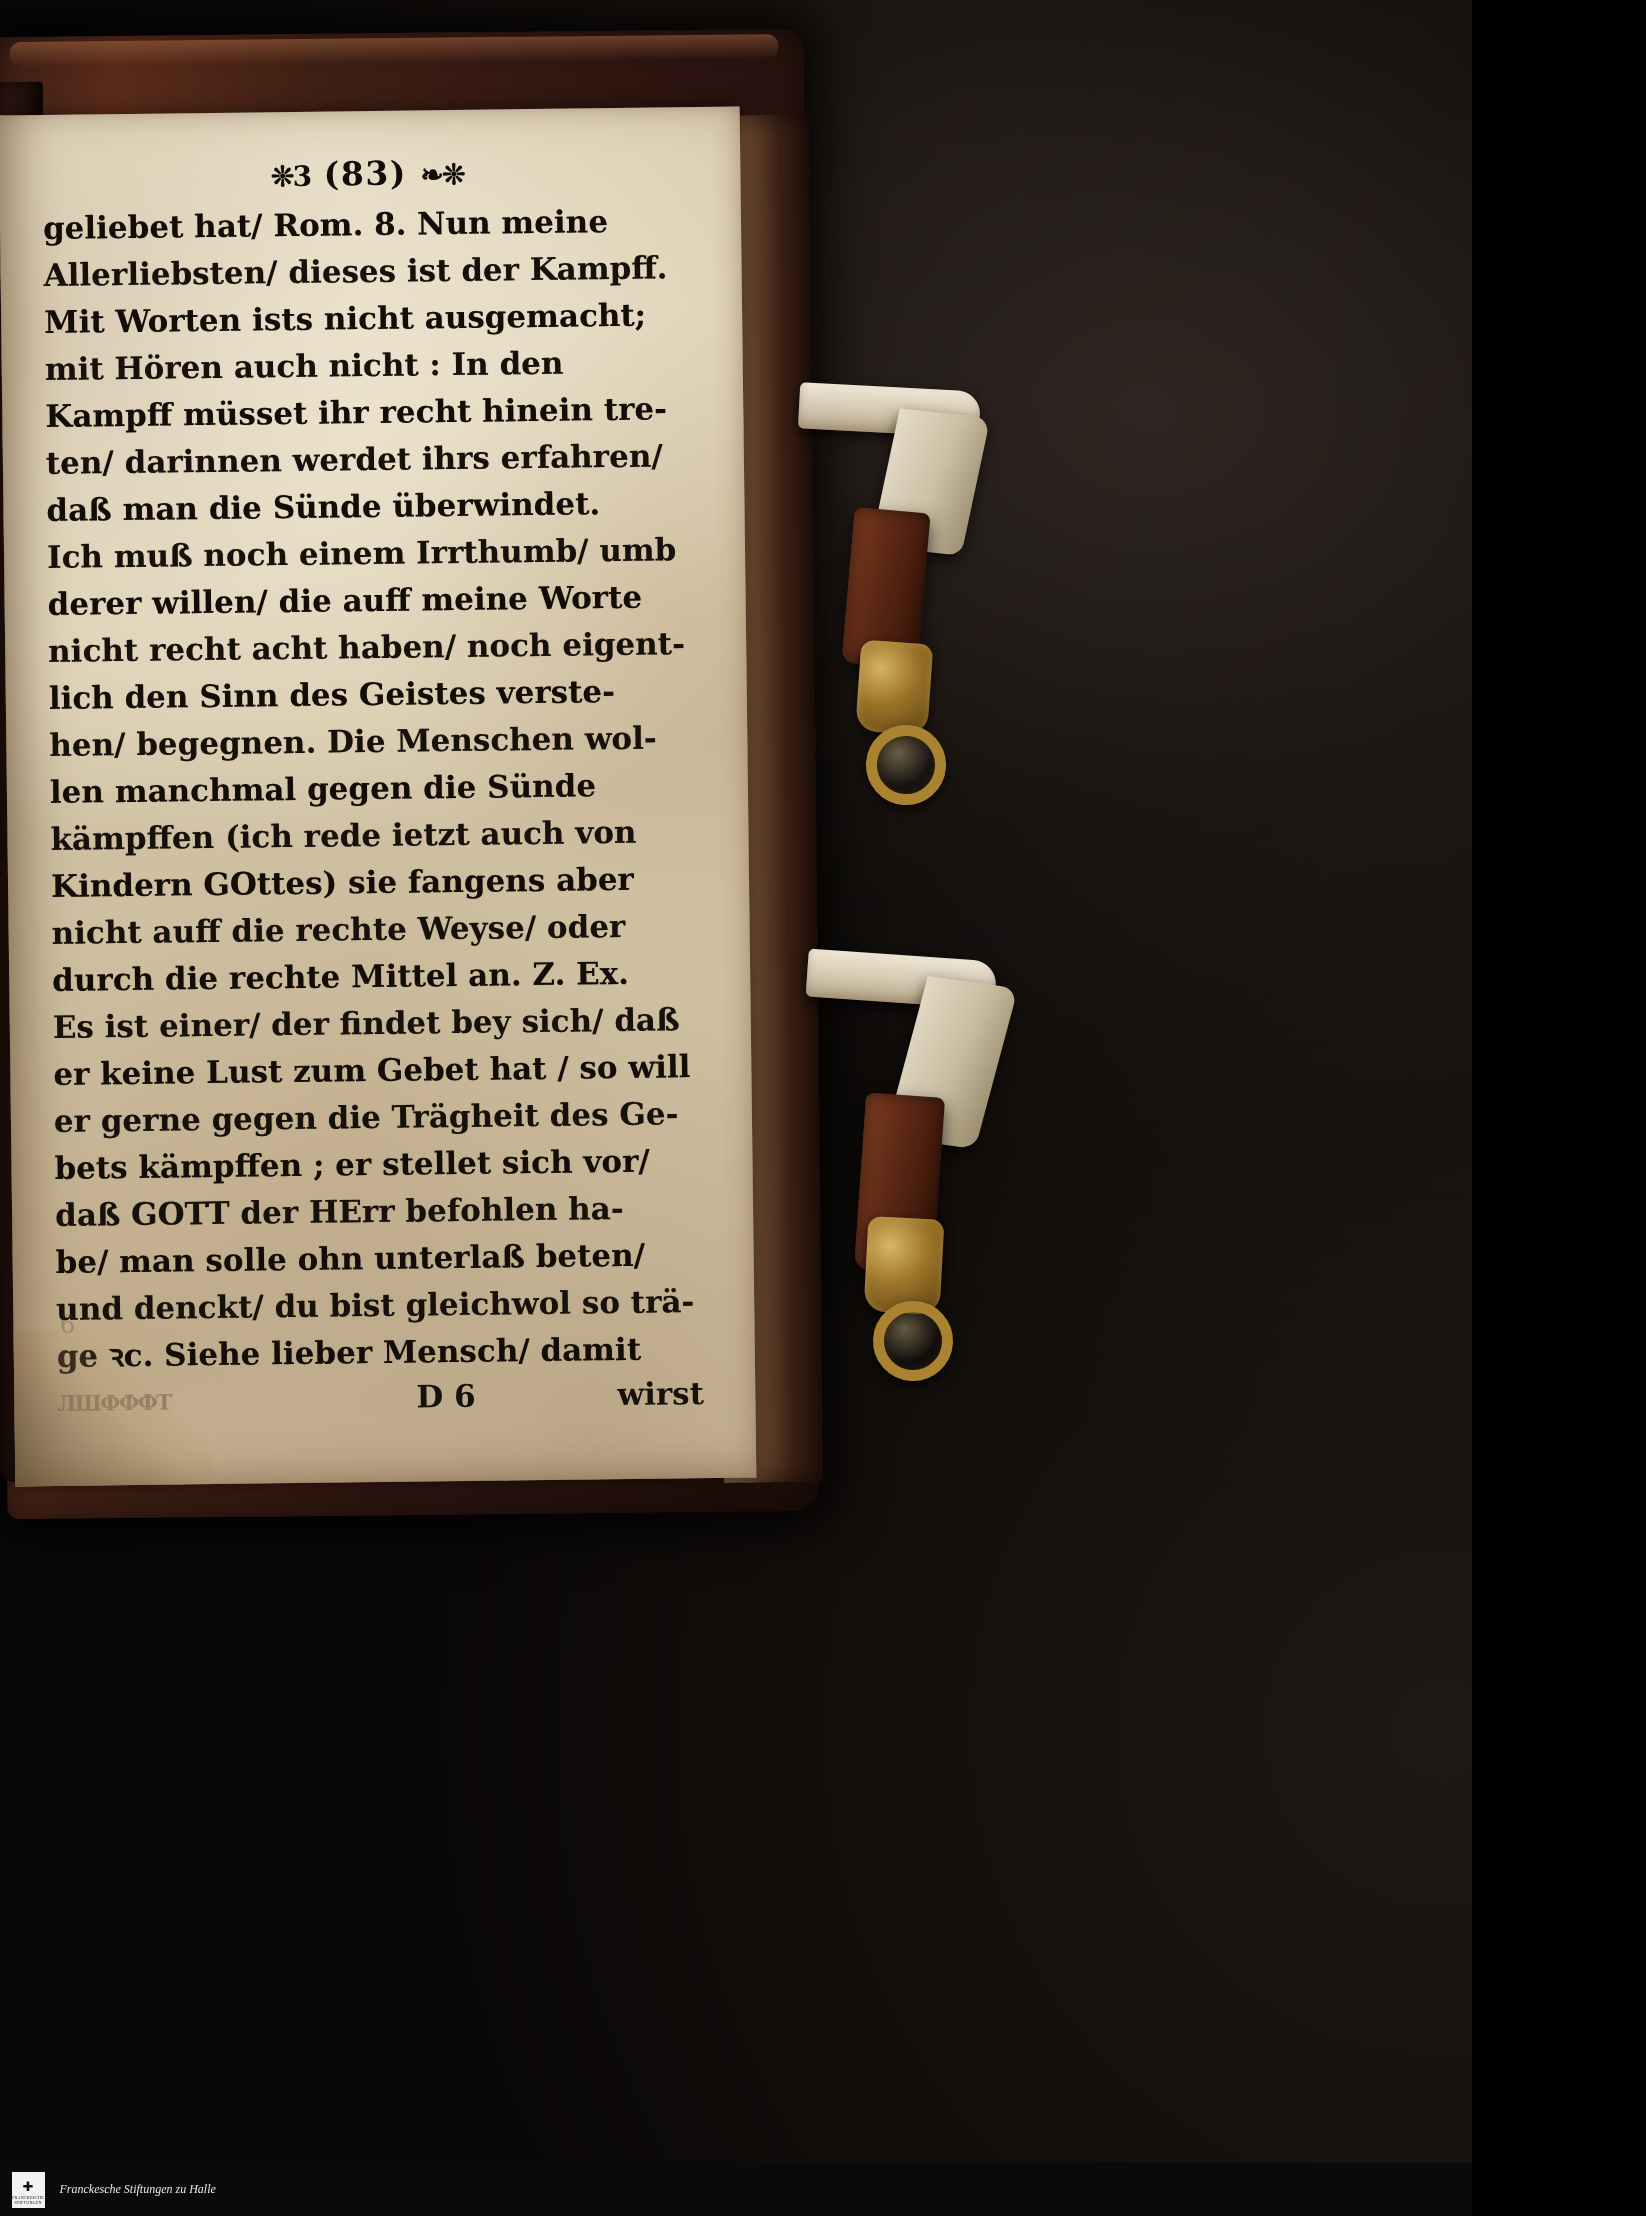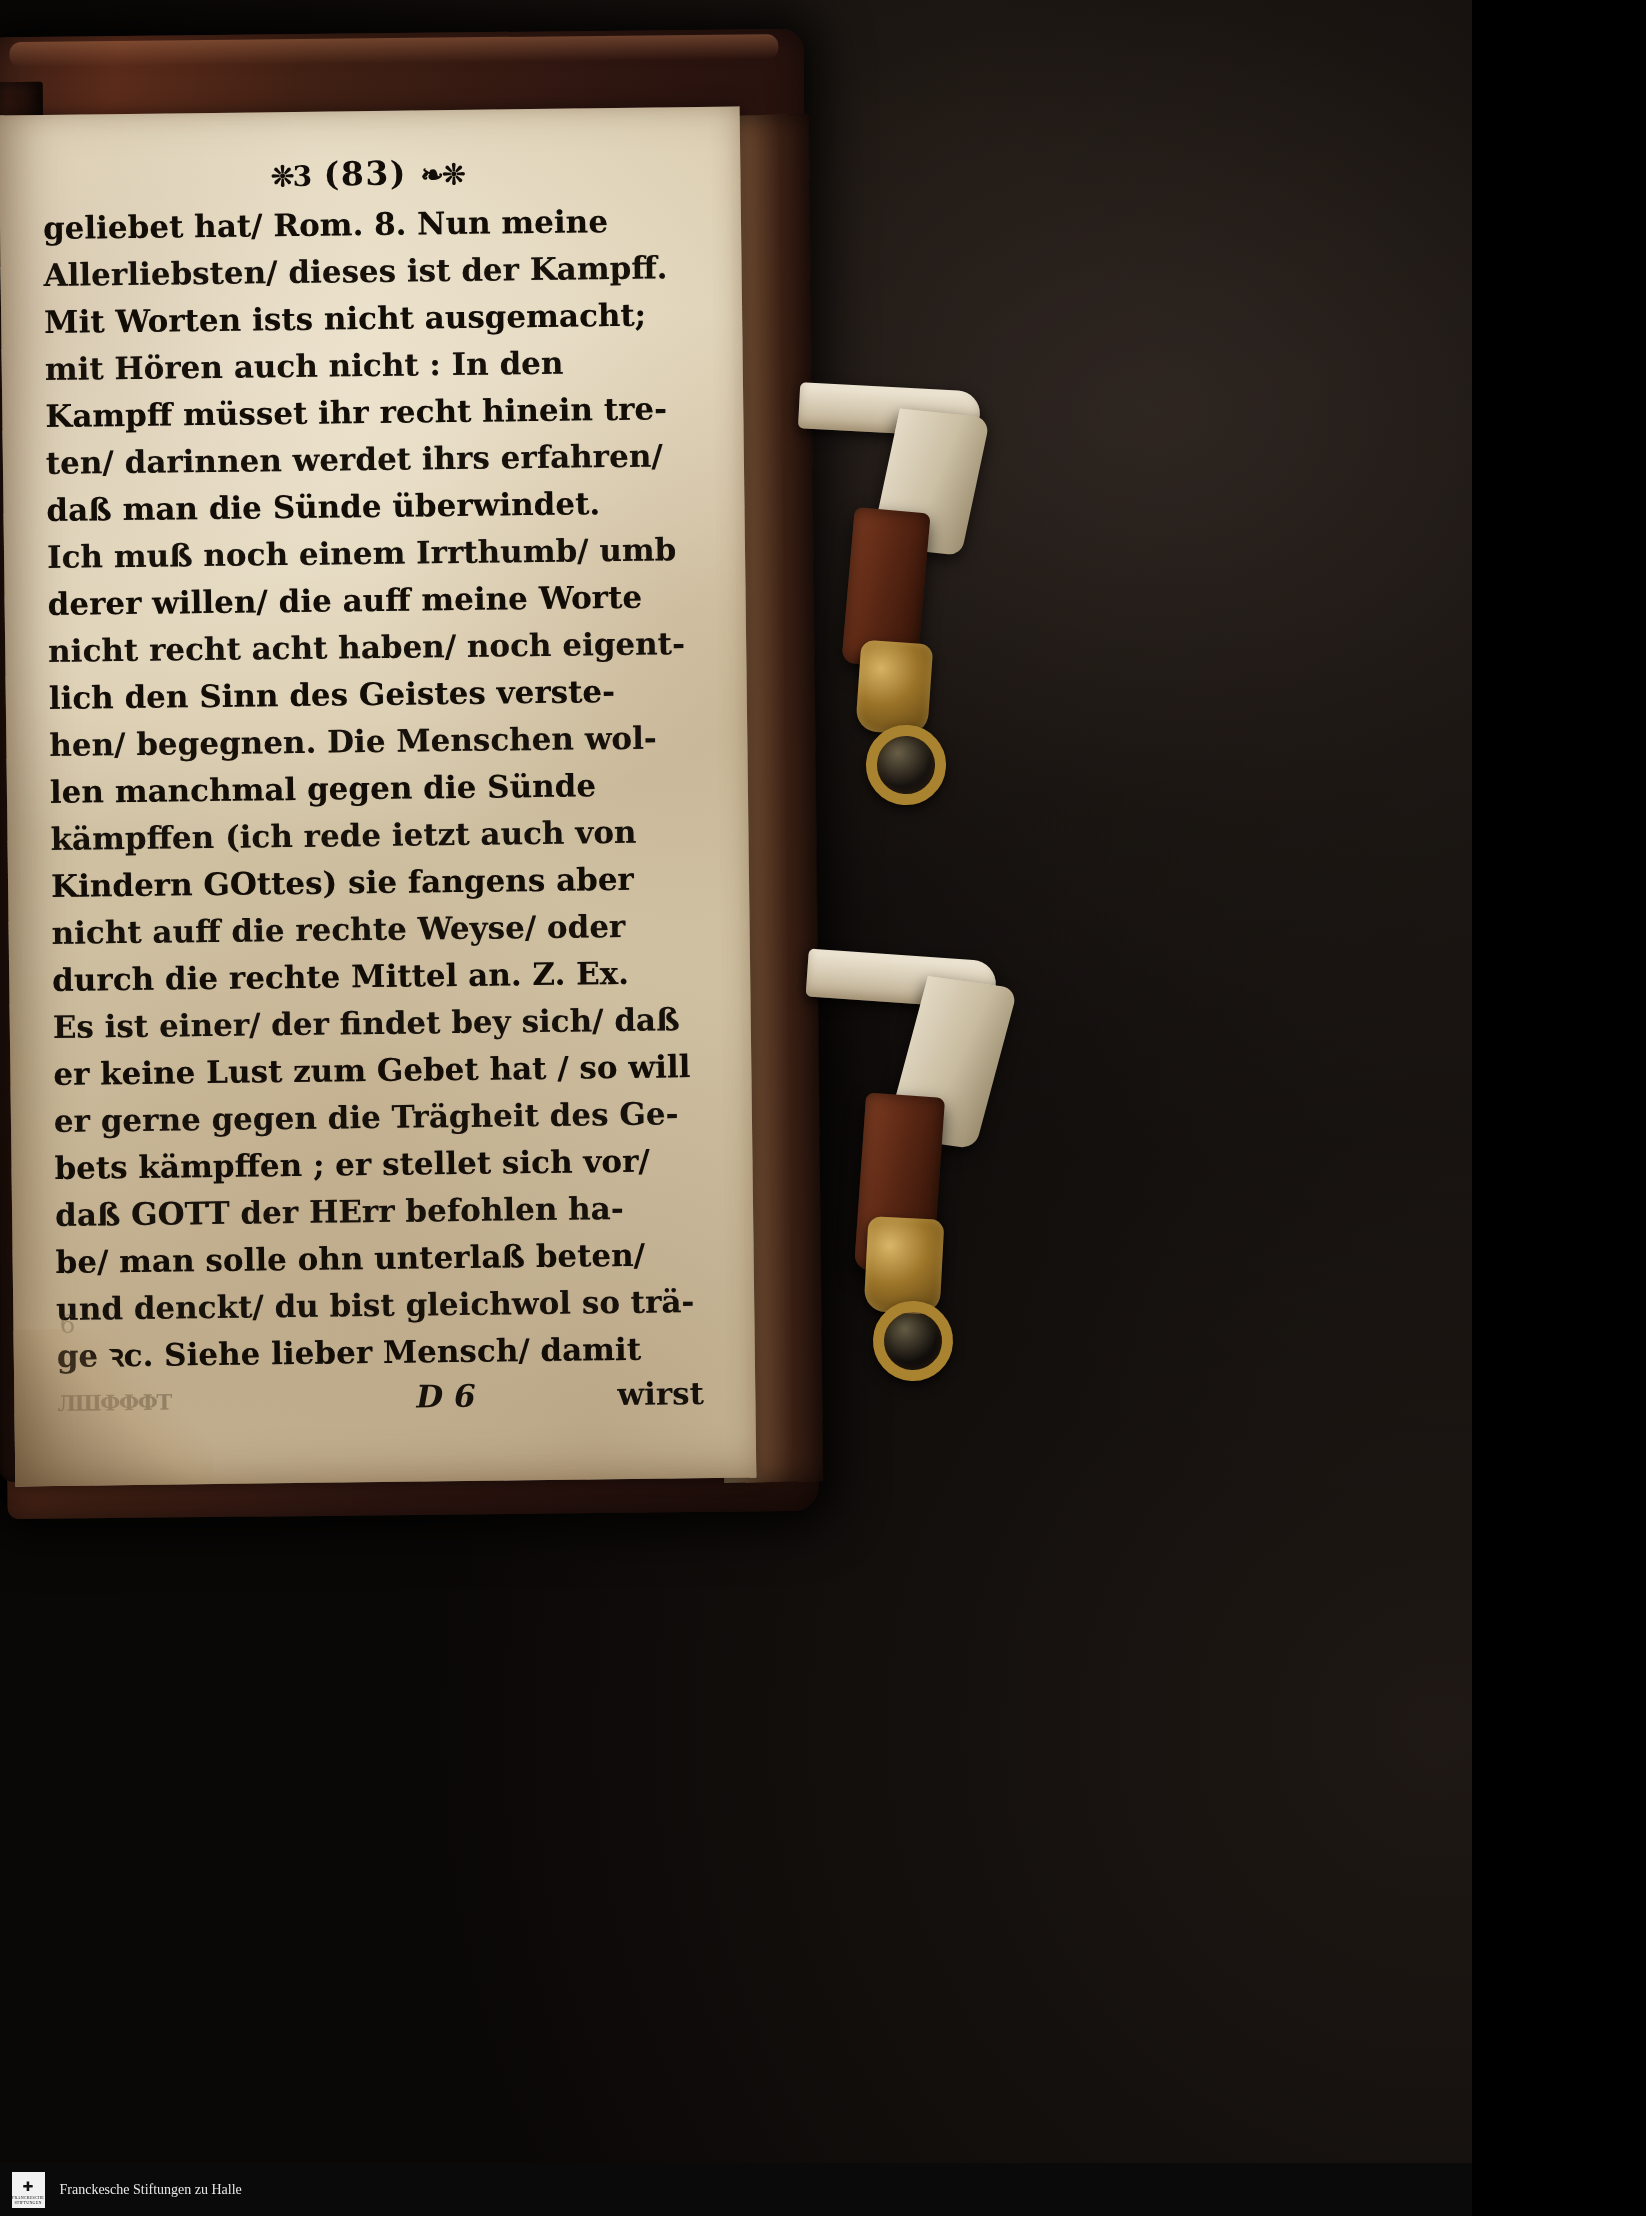--- a/index.html
+++ b/index.html
@@ -167,21 +167,21 @@
   .body-lines .ln:nth-child(odd) { filter: contrast(1.04); }
 
   .footer-row {
     display: flex;
     align-items: flex-end;
     justify-content: space-between;
     font-size: 31px;
     font-weight: 700;
     margin-top: 3.3px;
   }
-  .footer-row .sig { margin-left: 104px; font-style: italic; }
+  .footer-row .sig { margin-left: 104px; }
   .footer-row .catch { margin-right: 3.3px; }
   .footer-row .ghost {
     font-size: 21.4px;
     color: rgba(60,45,30,.35);
     letter-spacing: -1.6px;
     margin-bottom: 3.3px;
   }
 
   
   .strap {
@@ -308,22 +308,23 @@
     font-size: 4.1px;
     line-height: 5px;
     letter-spacing: 0.2px;
     color: #111;
     text-align: center;
     background: #f2f2f2;
     padding-bottom: 2.5px;
   }
   .footer-credit {
     color: #e9e9e9;
-    font-size: 14px;
+    font-size: 12px;
     font-family: "Liberation Serif", serif;
+    font-style: italic;
   }
   .dfg-logo {
     margin-right: 13px;
     background: #f2f2f2;
     color: #111;
     font-family: "Liberation Sans", sans-serif;
     font-weight: 700;
     font-size: 18px;
     letter-spacing: 1.6px;
     padding: 2.5px 7.4px 3.3px 9px;

